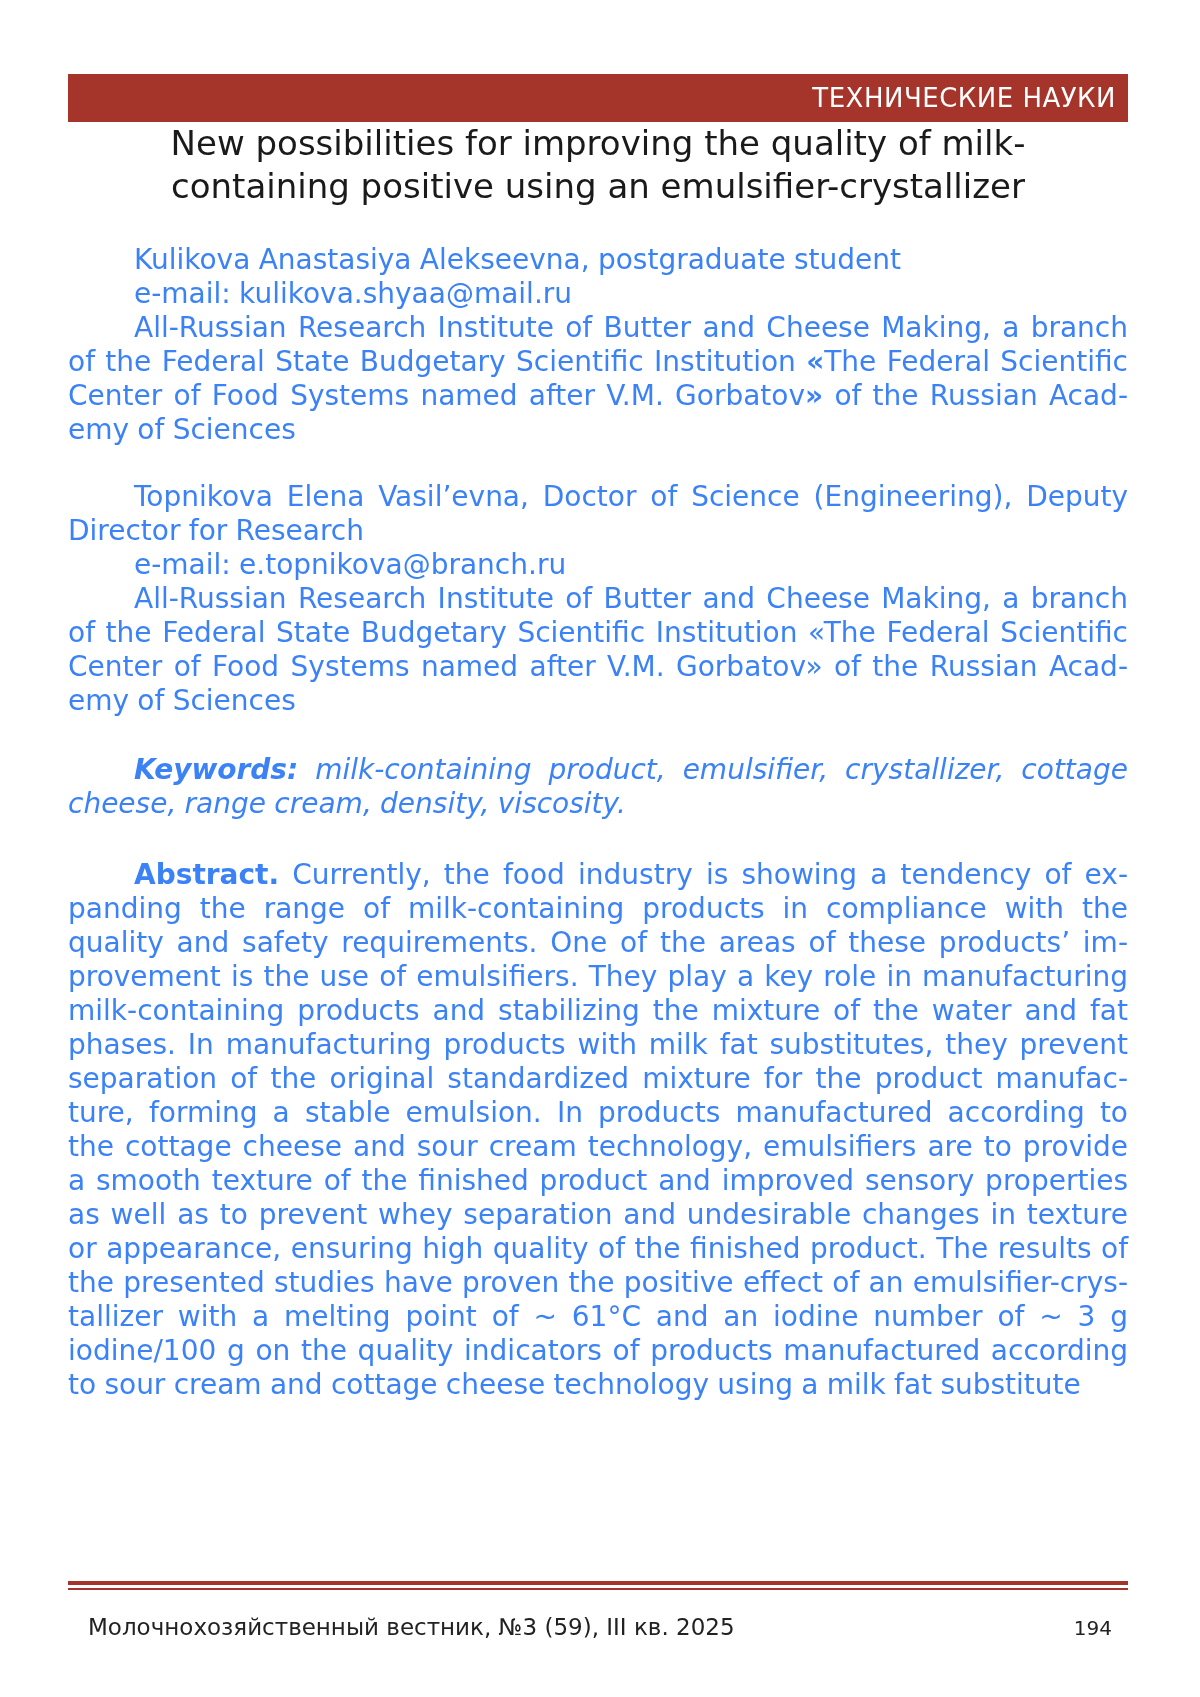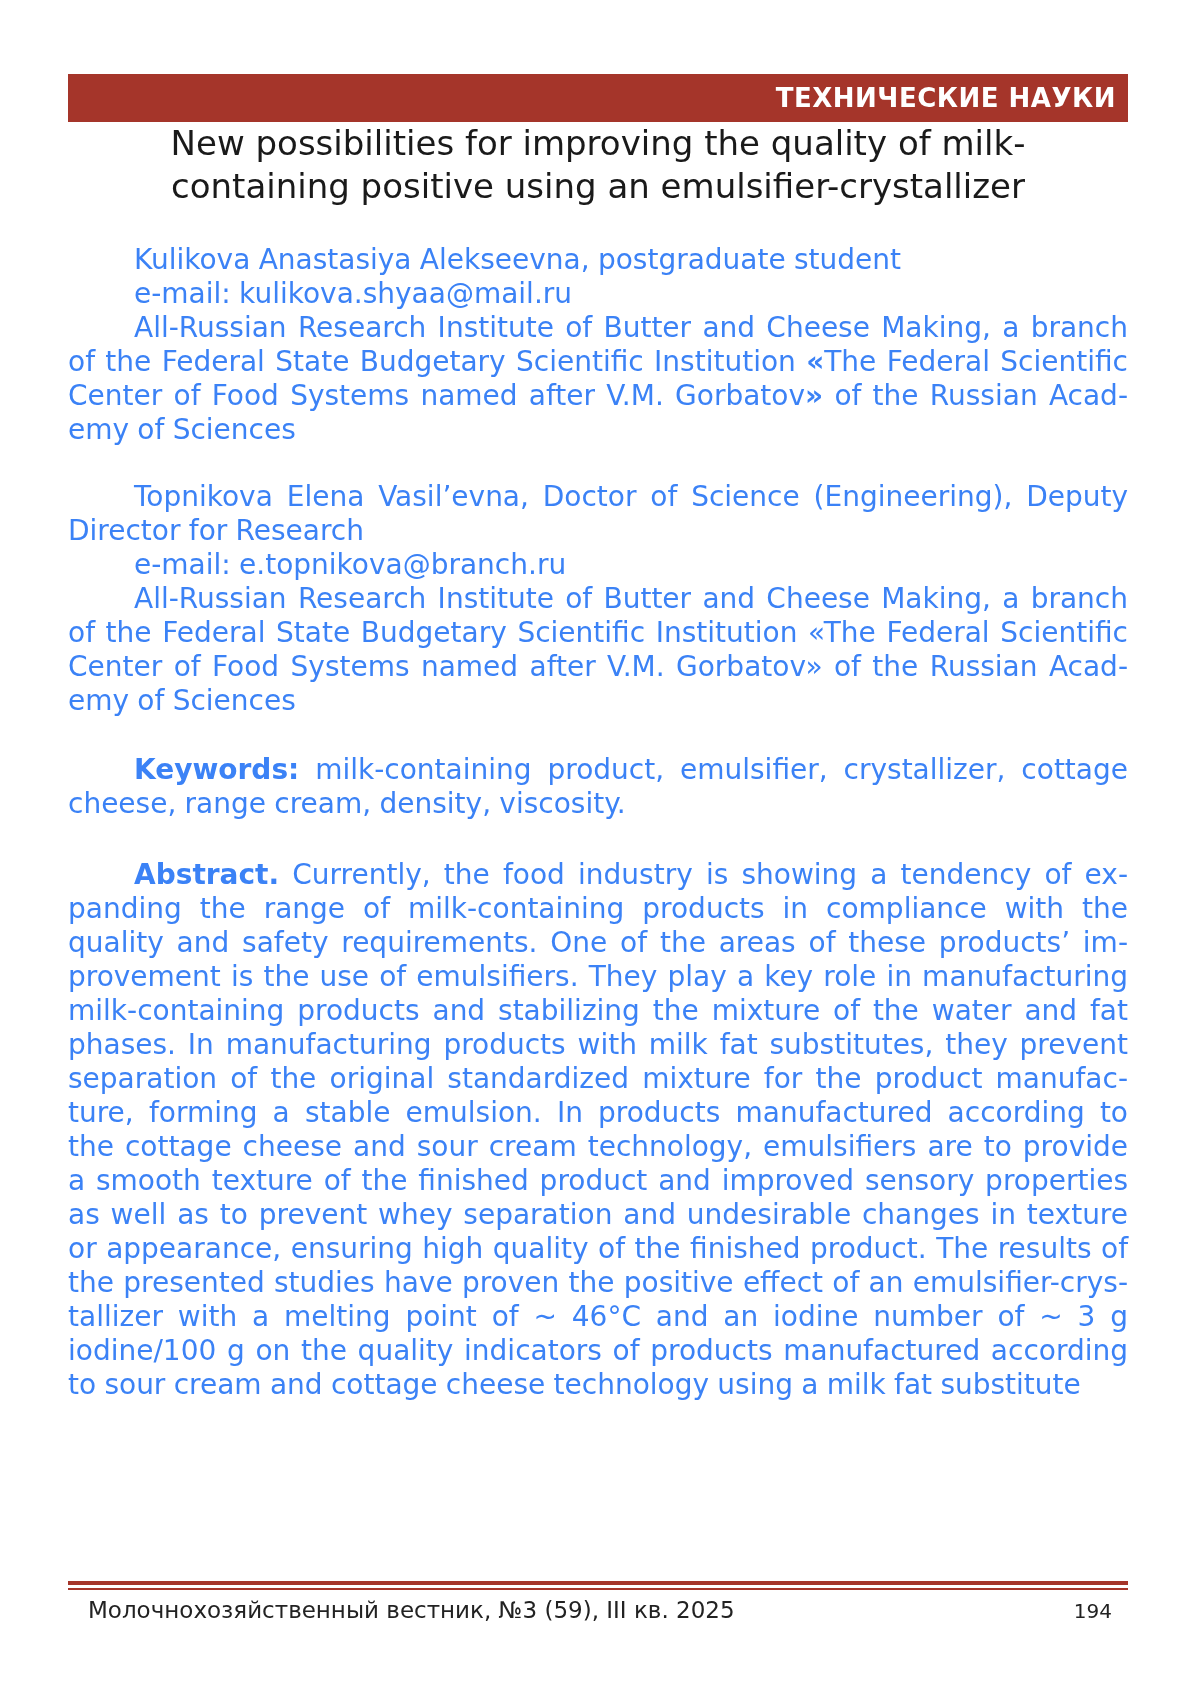--- a/index.html
+++ b/index.html
@@ -26,21 +26,21 @@
   }
   .section-banner {
     margin-top: 74px;
     height: 48px;
     background: #a5352a;
     box-sizing: border-box;
     padding-right: 12px;
     text-align: right;
     line-height: 48px;
     color: #ffffff;
-    font-weight: bold;
+    font-weight: normal;
     font-size: 26px;
     letter-spacing: 0.5px;
   }
   .article-title {
     font-size: 34px;
     line-height: 43px;
     color: #1a1a1a;
   }
   .article-title .tline {
     text-align: center;
@@ -57,35 +57,35 @@
   }
   .para .tline:first-child {
     text-indent: 66px;
   }
   .para .tline:last-child {
     text-align-last: left;
   }
   .bold { font-weight: bold; }
   .mt-block1 { margin-top: 35px; }
   .mt-block2 { margin-top: 33px; }
-  .mt-keywords { margin-top: 35px; }
+  .mt-keywords { margin-top: 35px; font-style: italic; }
   .mt-abstract { margin-top: 37px; }
   .footer {
     position: absolute;
     left: 68px;
     top: 1581px;
     width: 1060px;
   }
   .footer-rule {
     height: 3px;
     border-top: 4px solid #a5352a;
     border-bottom: 2px solid #a5352a;
   }
   .footer-row {
-    margin-top: 7px;
+    margin-top: 24px;
     display: flex;
     justify-content: space-between;
     align-items: baseline;
     color: #222222;
   }
   .journal-info {
     padding-left: 20px;
     font-size: 23px;
   }
   .page-number {
@@ -152,21 +152,21 @@
         <div class="tline"><span>provement is the use of emulsifiers. They play a key role in manufacturing</span></div>
         <div class="tline"><span>milk-containing products and stabilizing the mixture of the water and fat</span></div>
         <div class="tline"><span>phases. In manufacturing products with milk fat substitutes, they prevent</span></div>
         <div class="tline"><span>separation of the original standardized mixture for the product manufac-</span></div>
         <div class="tline"><span>ture, forming a stable emulsion. In products manufactured according to</span></div>
         <div class="tline"><span>the cottage cheese and sour cream technology, emulsifiers are to provide</span></div>
         <div class="tline"><span>a smooth texture of the finished product and improved sensory properties</span></div>
         <div class="tline"><span>as well as to prevent whey separation and undesirable changes in texture</span></div>
         <div class="tline"><span>or appearance, ensuring high quality of the finished product. The results of</span></div>
         <div class="tline"><span>the presented studies have proven the positive effect of an emulsifier-crys-</span></div>
-        <div class="tline"><span>tallizer with a melting point of ~ 46°C and an iodine number of ~ 3 g</span></div>
+        <div class="tline"><span>tallizer with a melting point of ~ 61°C and an iodine number of ~ 3 g</span></div>
         <div class="tline"><span>iodine/100 g on the quality indicators of products manufactured according</span></div>
         <div class="tline"><span>to sour cream and cottage cheese technology using a milk fat substitute</span></div>
       </div>
 
   </div>
 
   <div class="footer">
     <div class="footer-rule"></div>
     <div class="footer-row">
       <span class="journal-info">Молочнохозяйственный вестник, №3 (59), III кв. 2025</span>

